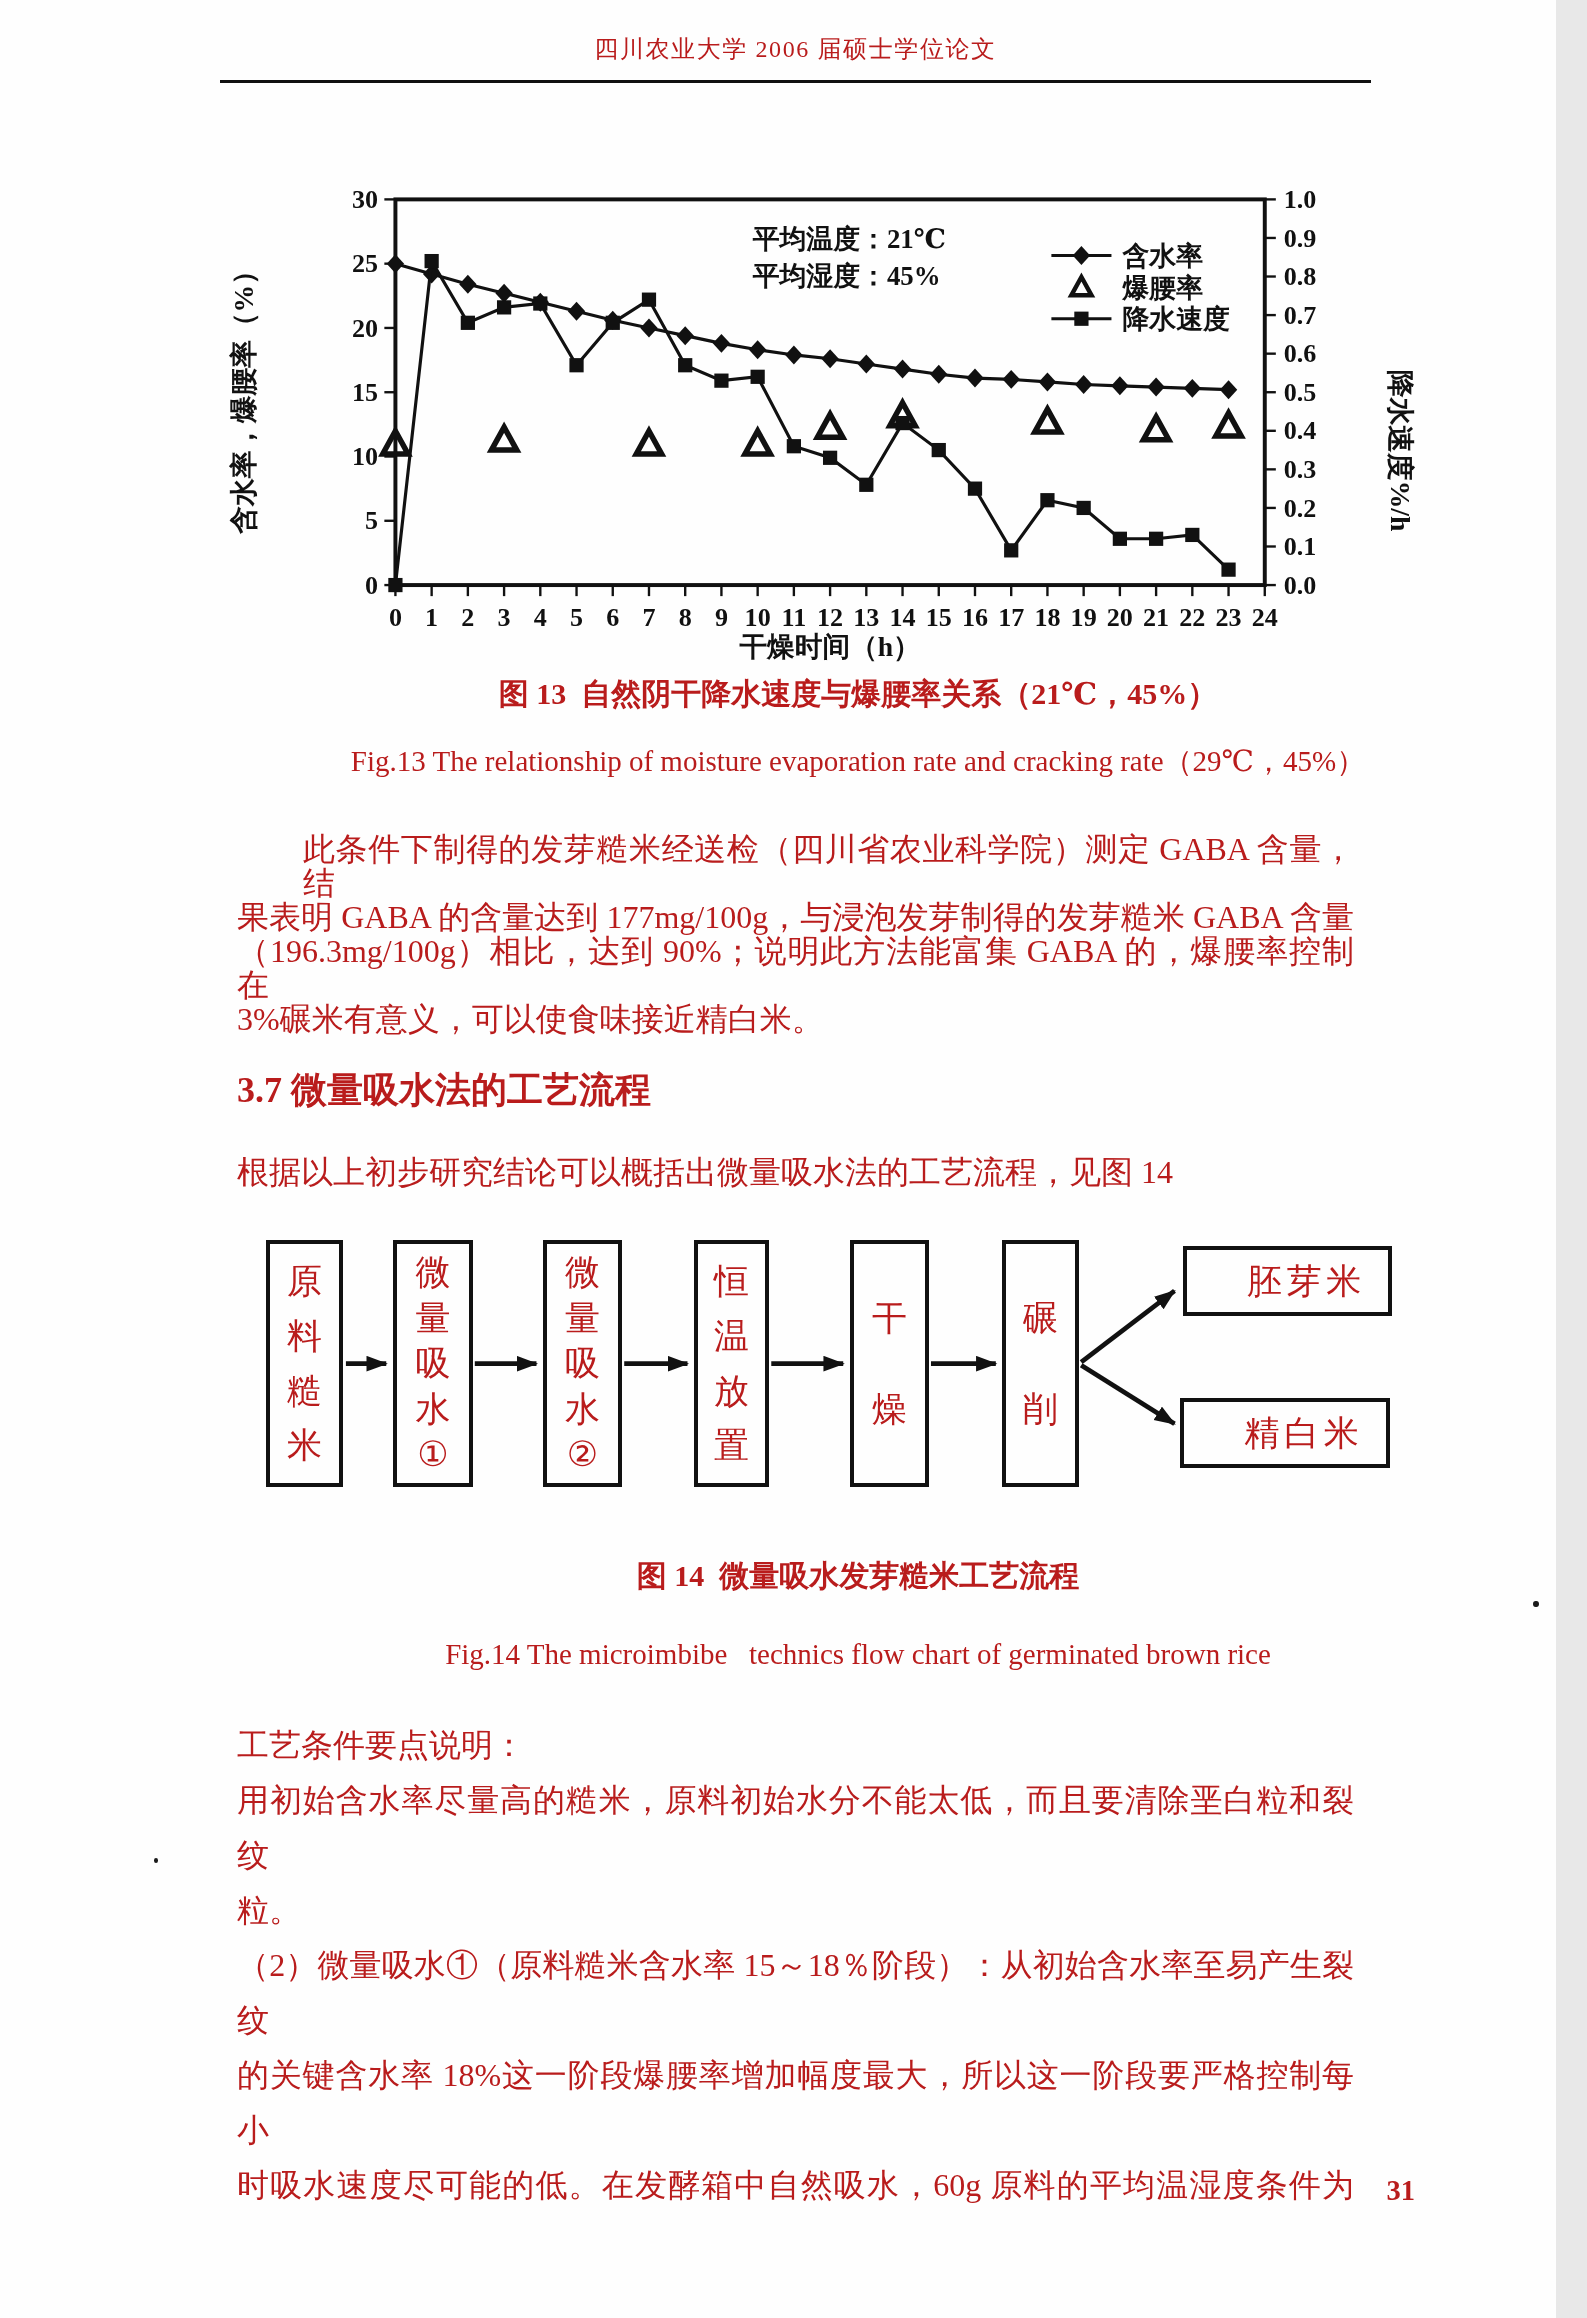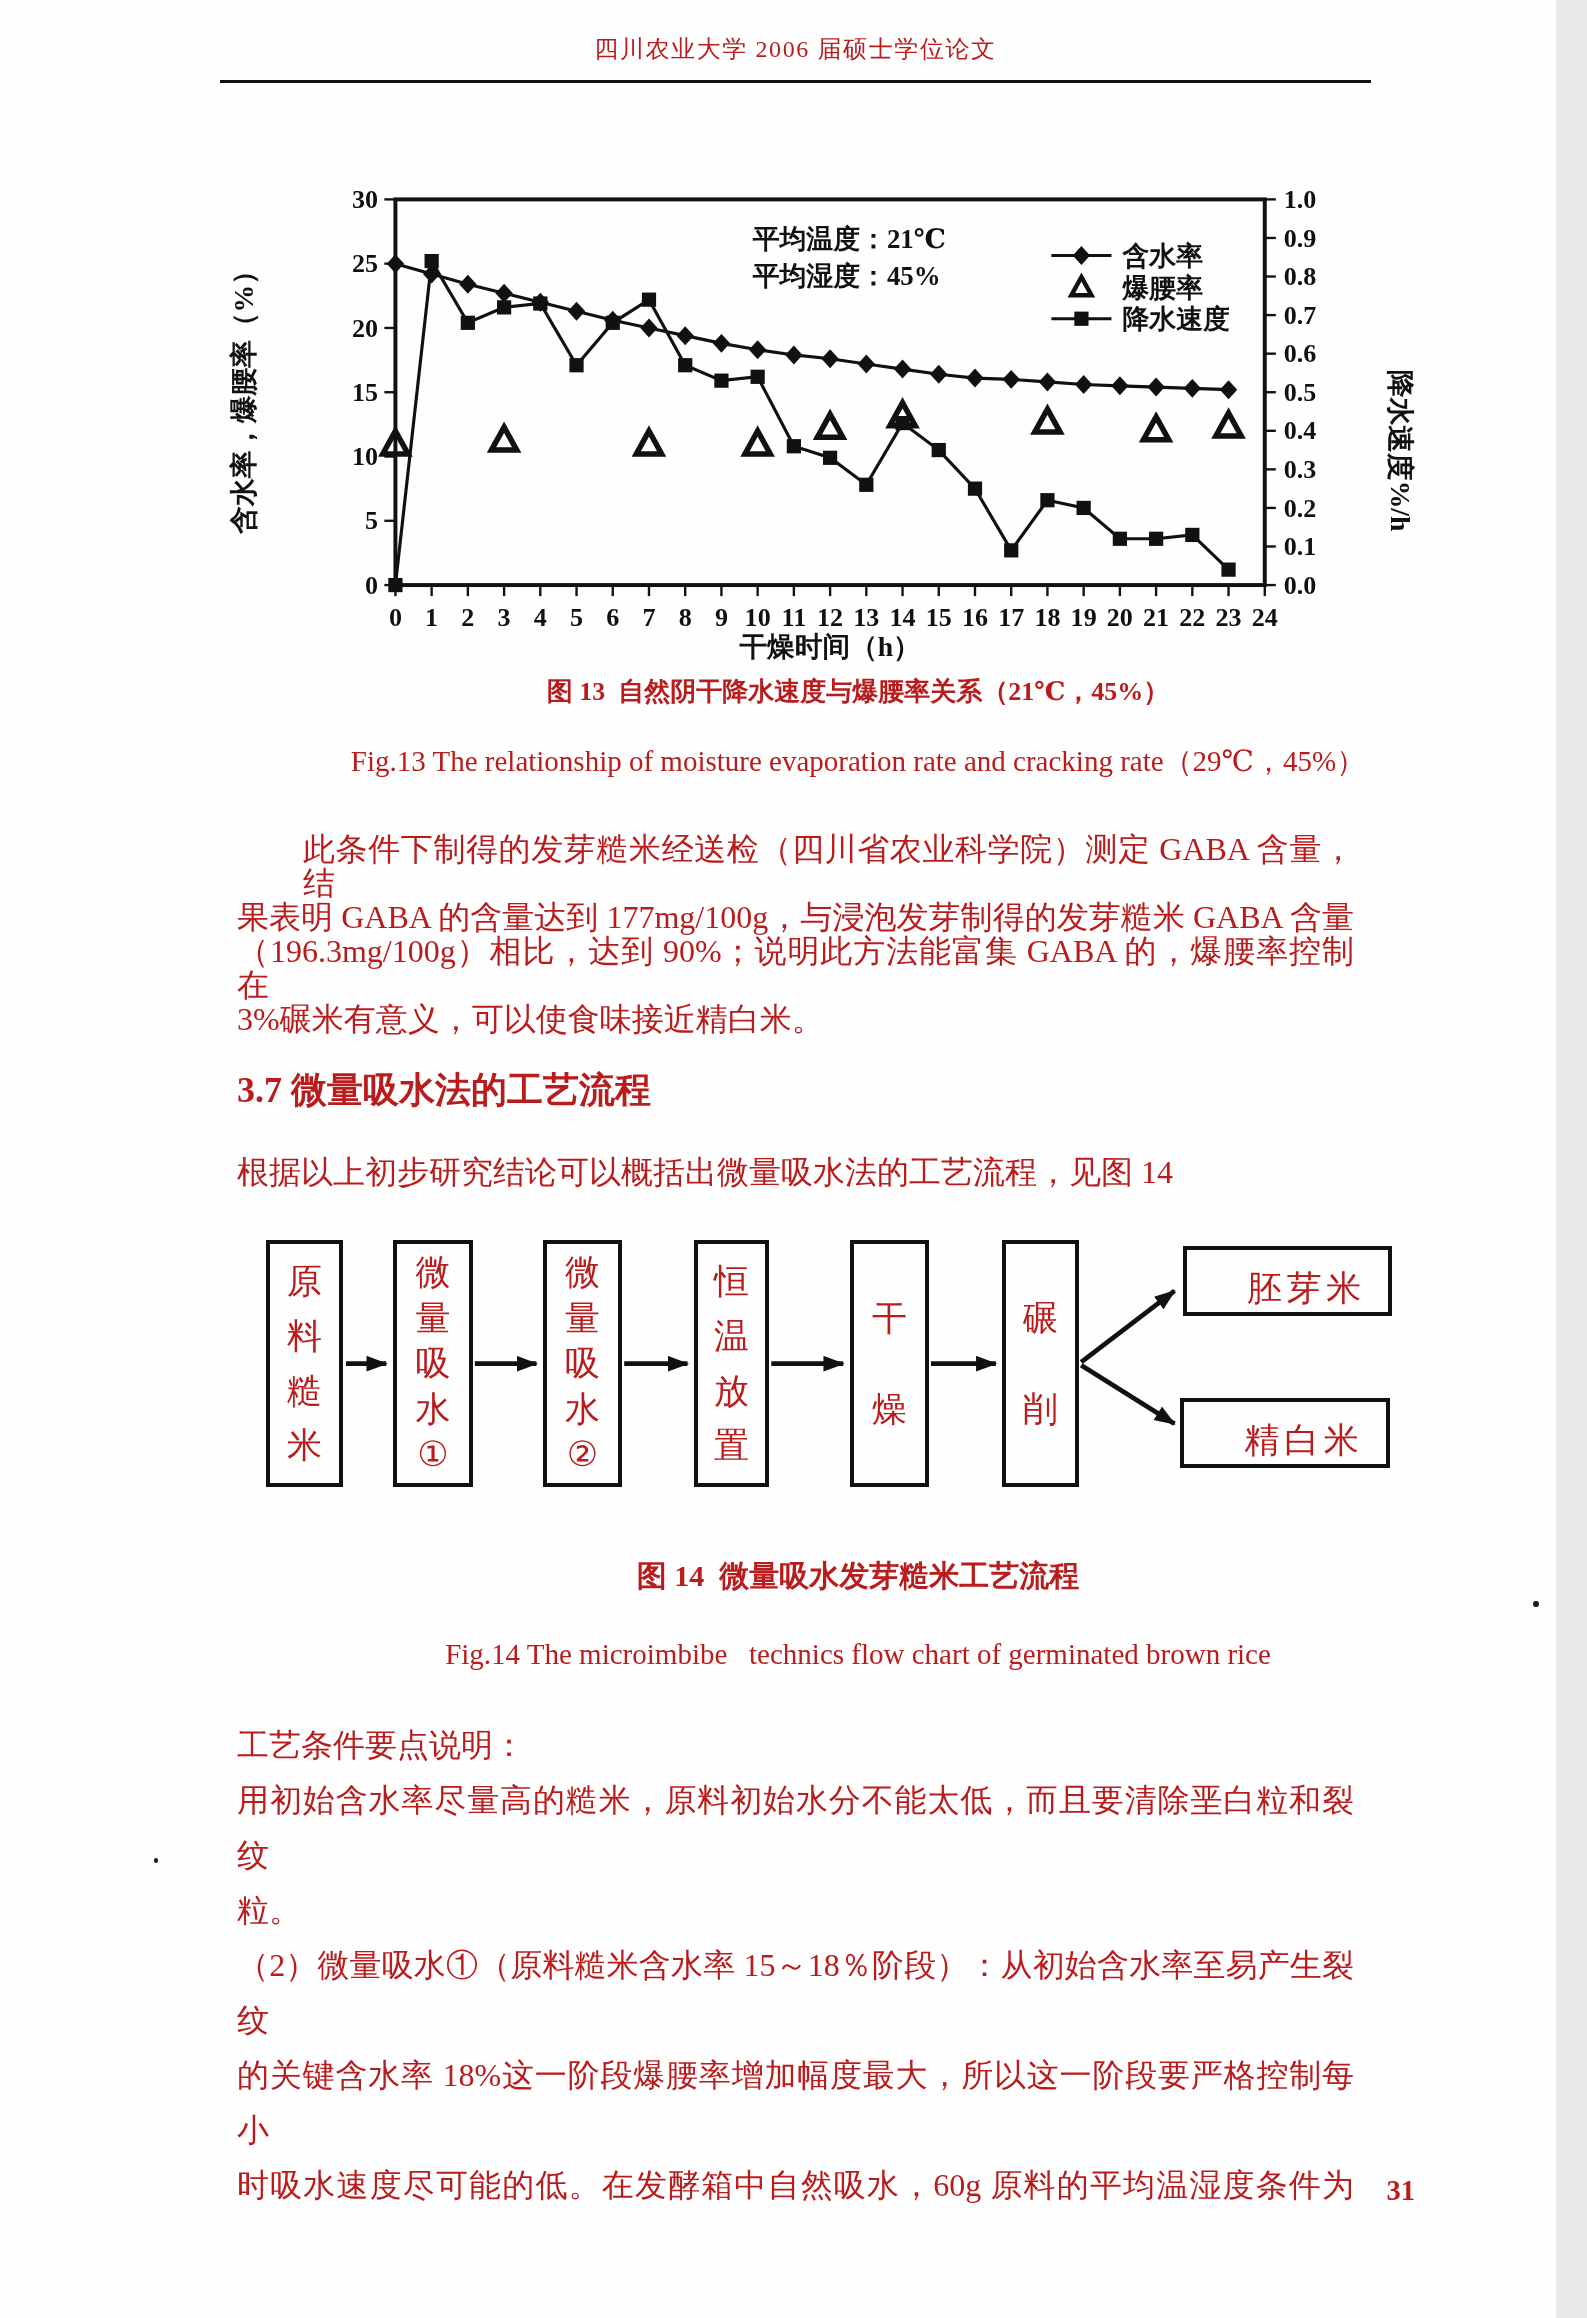--- a/index.html
+++ b/index.html
@@ -18,21 +18,21 @@
     text-align:center;font-size:24px;letter-spacing:1.6px;
   }
   .header-rule{
     left:220px;top:80px;width:1151px;height:3.2px;background:#111;
   }
   
   .chart-svg{left:221px;top:182px;}
   svg text{font-family:"Liberation Serif","DejaVu Serif",serif;font-weight:bold;fill:#111;}
   
   .cap{left:237px;width:1242px;text-align:center;white-space:pre;}
-  .cap-cn13{top:674px;font-size:26px;font-weight:600;}
+  .cap-cn13{top:674px;font-size:30px;font-weight:600;}
   .cap-en13{top:742px;font-size:29px;}
   .cap-cn14{top:1556px;font-size:30px;font-weight:600;}
   .cap-en14{top:1607px;font-size:29px;margin-top:31px;}
   
   .body-block{left:237px;width:1117px;font-size:32px;line-height:34px;}
   .para1{top:832px;}
   .bline{white-space:nowrap;}
   .j{white-space:normal;text-align:justify;text-align-last:justify;}
   .indent{padding-left:66px;}
   .sec-heading{left:237px;top:1066px;font-size:36px;font-weight:bold;}
@@ -45,21 +45,21 @@
     position:absolute;top:14.2px;height:247px;
     border:4px solid #111;background:#fefefe;box-sizing:border-box;
   }
   .vchars{
     display:flex;flex-direction:column;justify-content:space-evenly;align-items:center;
     height:100%;font-size:35px;line-height:1;
   }
   .hbox{
     position:absolute;height:70px;
     border:4px solid #111;background:#fefefe;box-sizing:border-box;
-    display:flex;align-items:flex-end;justify-content:center;
+    display:flex;align-items:center;justify-content:center;
     font-size:35px;letter-spacing:4.7px;padding-left:38px;
   }
   
   .page-num{left:237px;top:2175px;width:1178px;text-align:right;font-size:28.5px;font-weight:bold;}
   
   .dot{background:#1a1a1a;border-radius:50%;}
   .dot-a{left:1533px;top:1601px;width:5.5px;height:6.3px;}
   .dot-b{left:154px;top:1858px;width:4px;height:4.7px;}
 </style>
 </head>

